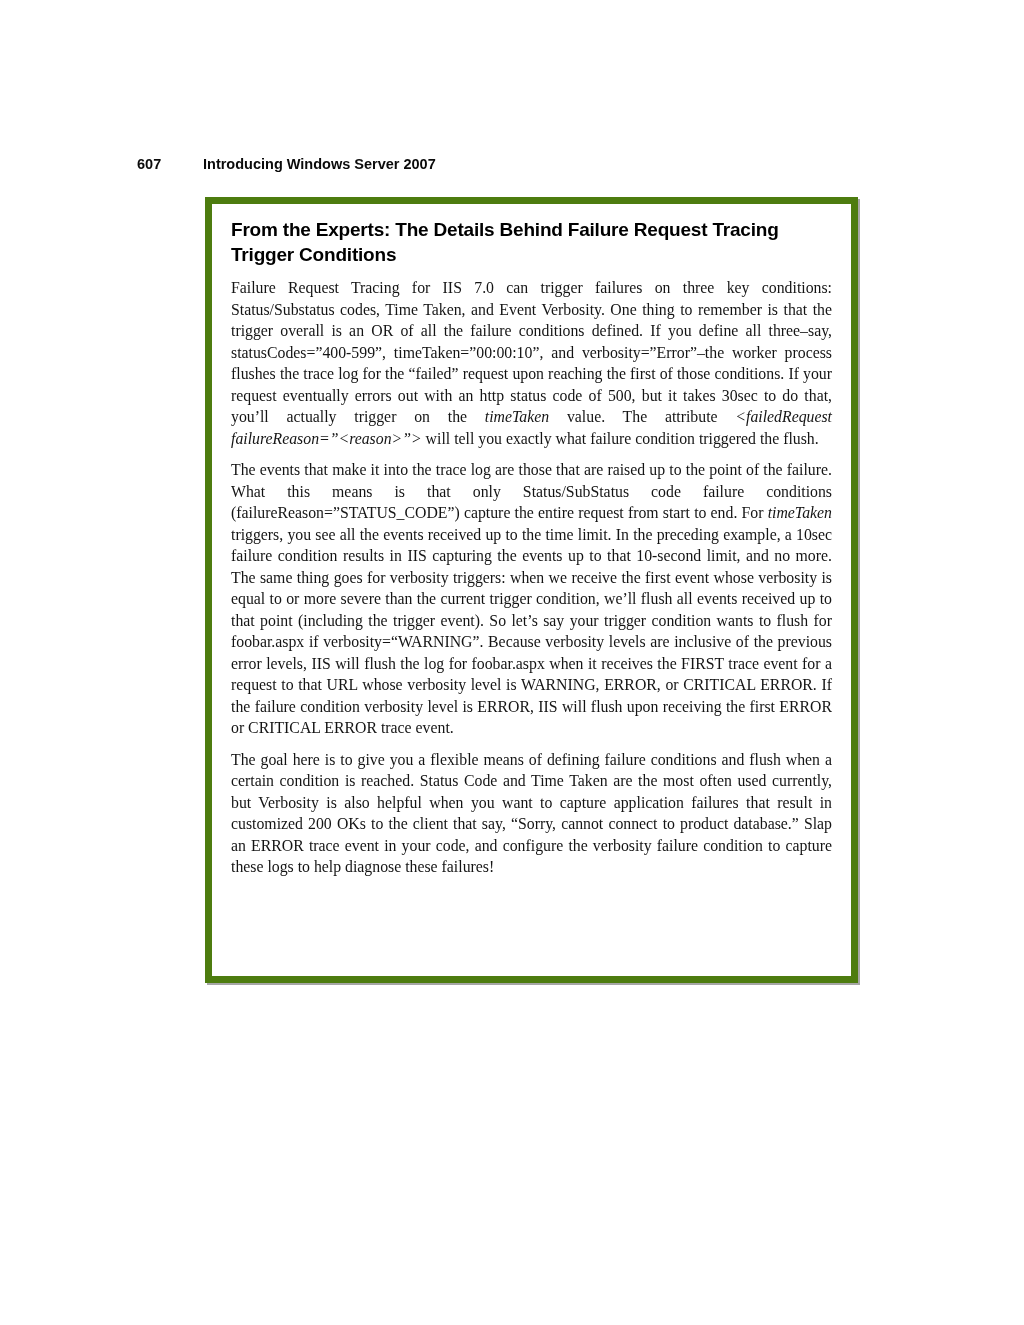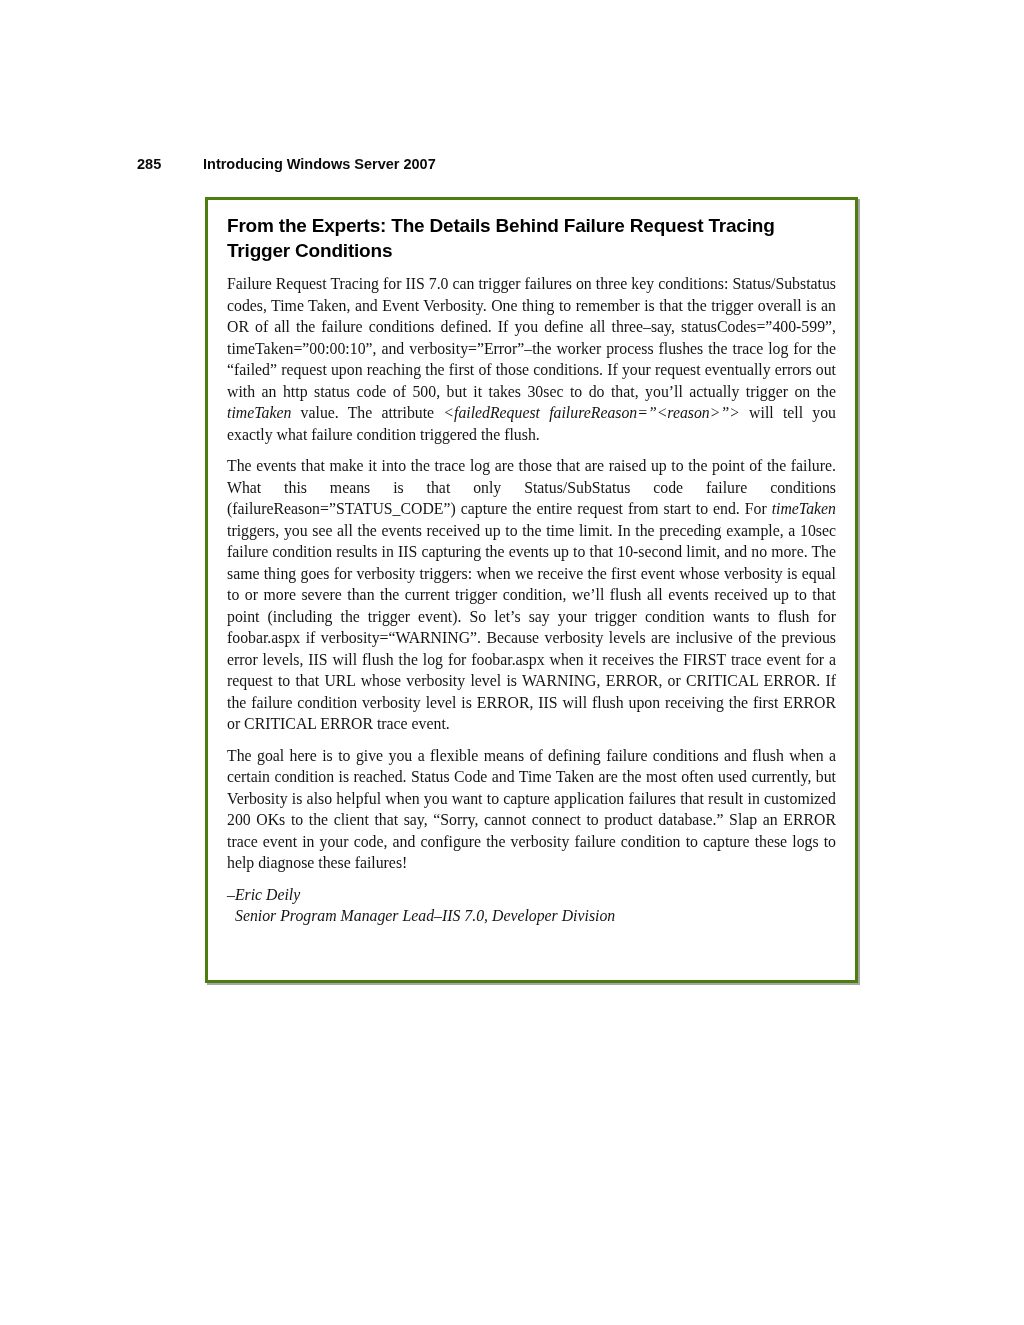--- a/index.html
+++ b/index.html
@@ -31,21 +31,21 @@
   }
 
   
   .expert-box {
     position: absolute;
     left: 205px;
     top: 197px;
     width: 653px;
     min-height: 786px;
     background: #ffffff;
-    border: 3px solid #4d7c0f;
+    border: 7px solid #4d7c0f;
     box-shadow: 2px 2px 0 rgba(0,0,0,0.35);
     padding: 13px 19px 16px 19px;
   }
   .expert-box h2 {
     font-family: "Liberation Sans", sans-serif;
     font-weight: bold;
     font-size: 19px;
     line-height: 25px;
     letter-spacing: -0.2px;
     color: #000000;
@@ -68,25 +68,21 @@
     color: #141414;
     margin-top: 10px;
   }
   .sig .author { display: block; }
   .sig .role { display: block; padding-left: 8px; }
 </style>
 </head>
 <body>
 
 <div class="running-head">
-  <span class="pageno">285</span><span>Introducing Windows Server 2007</span>
+  <span class="pageno">607</span><span>Introducing Windows Server 2007</span>
 </div>
 
 <section class="expert-box">
   <h2>From the Experts: The Details Behind Failure Request Tracing Trigger Conditions</h2>
   <p><span>Failure Request Tracing for IIS 7.0 can trigger failures on three key conditions: Status/Substatus codes, Time Taken, and Event Verbosity. One thing to remember is that the trigger overall is an OR of all the failure conditions defined. If you define all three–say, statusCodes=”400-599”, timeTaken=”00:00:10”, and verbosity=”Error”–the worker process flushes the trace log for the “failed” request upon reaching the first of those conditions. If your request eventually errors out with an http status code of 500, but it takes 30sec to do that, you’ll actually trigger on the </span><i>timeTaken</i><span> value. The attribute </span><i>&lt;failedRequest failureReason=”&lt;reason&gt;”&gt;</i><span> will tell you exactly what failure condition triggered the flush.</span></p>
   <p><span>The events that make it into the trace log are those that are raised up to the point of the failure. What this means is that only Status/SubStatus code failure conditions (failureReason=”STATUS_CODE”) capture the entire request from start to end. For </span><i>timeTaken</i><span> triggers, you see all the events received up to the time limit. In the preceding example, a 10sec failure condition results in IIS capturing the events up to that 10-second limit, and no more. The same thing goes for verbosity triggers: when we receive the first event whose verbosity is equal to or more severe than the current trigger condition, we’ll flush all events received up to that point (including the trigger event). So let’s say your trigger condition wants to flush for foobar.aspx if verbosity=“WARNING”. Because verbosity levels are inclusive of the previous error levels, IIS will flush the log for foobar.aspx when it receives the FIRST trace event for a request to that URL whose verbosity level is WARNING, ERROR, or CRITICAL ERROR. If the failure condition verbosity level is ERROR, IIS will flush upon receiving the first ERROR or CRITICAL ERROR trace event.</span></p>
   <p><span>The goal here is to give you a flexible means of defining failure conditions and flush when a certain condition is reached. Status Code and Time Taken are the most often used currently, but Verbosity is also helpful when you want to capture application failures that result in customized 200 OKs to the client that say, “Sorry, cannot connect to product database.” Slap an ERROR trace event in your code, and configure the verbosity failure condition to capture these logs to help diagnose these failures!</span></p>
-  <div class="sig">
-    <span class="author">–Eric Deily</span>
-    <span class="role">Senior Program Manager Lead–IIS 7.0, Developer Division</span>
-  </div>
 </section>
 
 </body></html>

